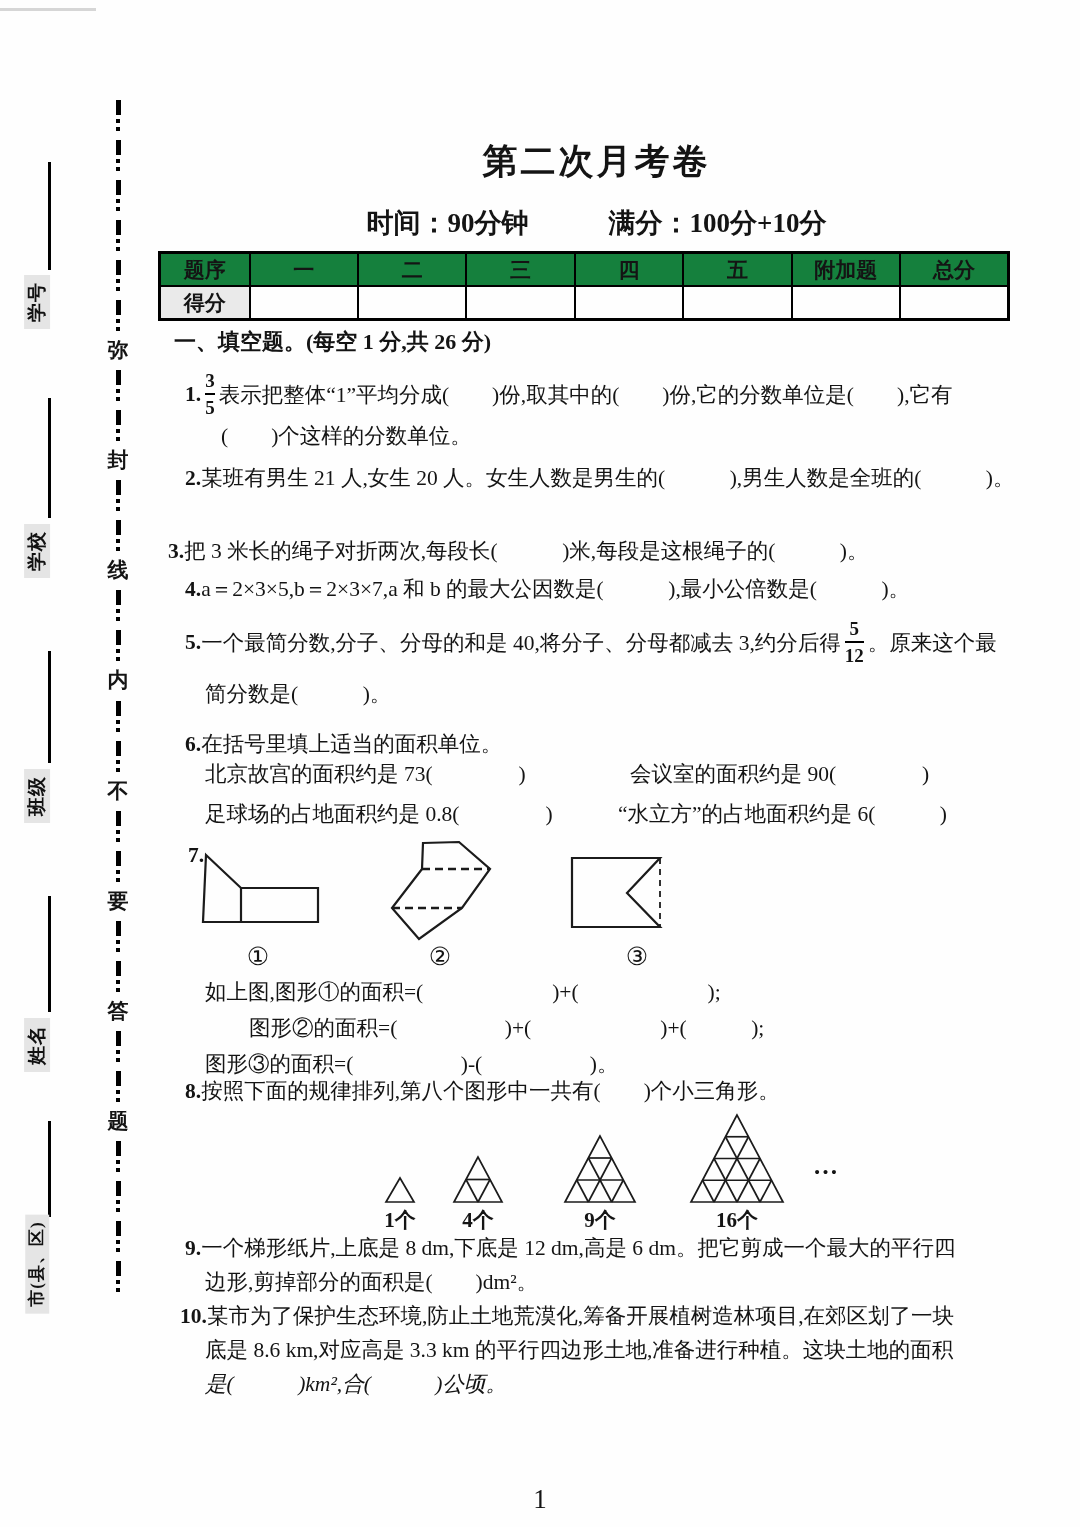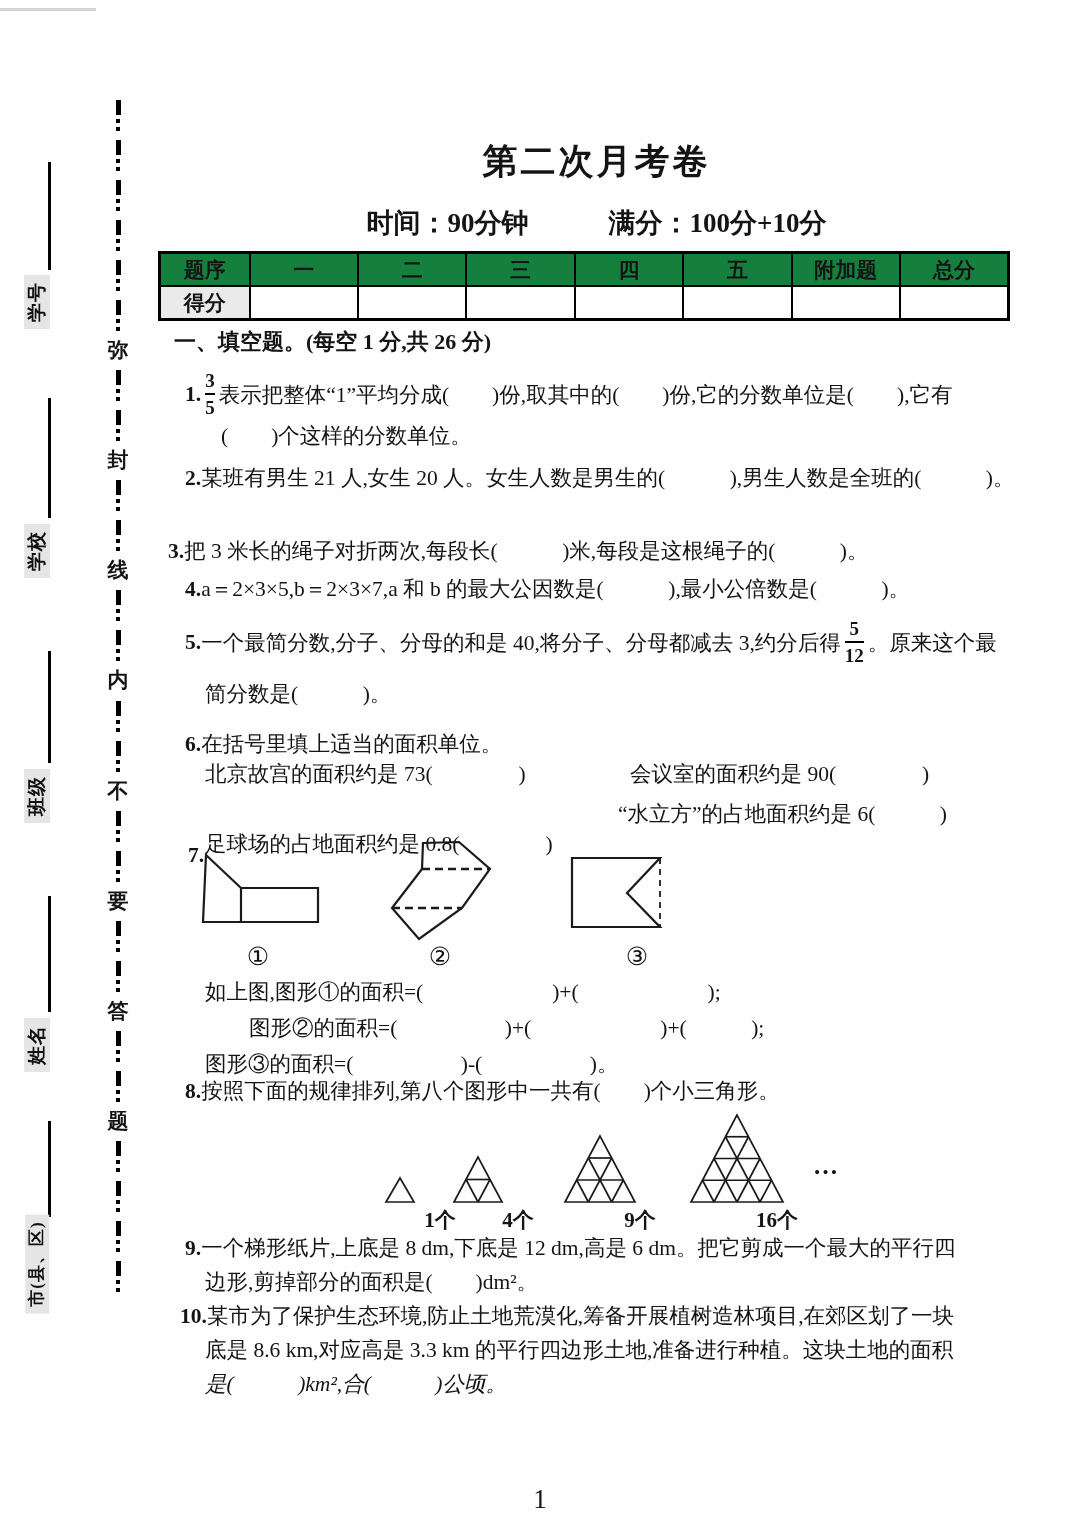--- a/index.html
+++ b/index.html
@@ -59,21 +59,21 @@
   .shapes-svg{position:absolute;top:838px;left:0;width:700px;height:105px;}
   .shape-stroke{fill:none;stroke:#1b1b1b;stroke-width:2.2;stroke-linejoin:miter;}
   .shape-dash{fill:none;stroke:#1b1b1b;stroke-width:2.6;stroke-dasharray:8 5;}
   .shape-dash-thin{fill:none;stroke:#1b1b1b;stroke-width:1.8;stroke-dasharray:6 5;}
   .shape-label{position:absolute;top:942px;width:44px;text-align:center;font-size:25px;}
   .sl-1{left:78px;} .sl-2{left:260px;} .sl-3{left:457px;}
   
   #tri-svg{position:absolute;top:1108px;left:200px;width:490px;height:100px;}
   .tri-stroke{fill:none;stroke:#1b1b1b;stroke-width:1.7;}
   .tri-label{position:absolute;top:1206px;transform:translateX(-50%);
-    font-size:21px;font-weight:600;white-space:pre;margin-left:40px;}
+    font-size:21px;font-weight:600;white-space:pre;}
   .tlb-1{left:242px;} .tlb-2{left:320px;} .tlb-3{left:442px;} .tlb-4{left:579px;}
   .tri-ellipsis{position:absolute;top:1152px;left:655px;font-size:25px;font-weight:700;}
   .page-number{position:absolute;top:1484px;left:0;width:1080px;text-align:center;
     font-size:27px;}
 </style>
 </head>
 <body>
 
 <div class="scan-artifact"></div>
 
@@ -280,21 +280,21 @@
   <div class="line" style="top:577px;left:27px;"><span class="qno">4.</span><span>a＝2×3×5,b＝2×3×7,a 和 b 的最大公因数是(　　　),最小公倍数是(　　　)。</span></div>
 
   <div class="fracrow" style="top:610px;left:27px;">
     <span class="qno">5.</span><span>一个最简分数,分子、分母的和是 40,将分子、分母都减去 3,约分后得</span><span class="frac"><span>5</span><span class="bar"></span><span>12</span></span><span>。原来这个最</span>
   </div>
   <div class="line" style="top:682px;left:47px;">简分数是(　　　)。</div>
 
   <div class="line" style="top:732px;left:27px;"><span class="qno">6.</span><span>在括号里填上适当的面积单位。</span></div>
   <div class="line" style="top:762px;left:47px;">北京故宫的面积约是 73(　　　　)</div>
   <div class="line" style="top:762px;left:472px;">会议室的面积约是 90(　　　　)</div>
-  <div class="line" style="top:802px;left:47px;margin-top:30px;">足球场的占地面积约是 0.8(　　　　)</div>
+  <div class="line" style="top:802px;left:47px;">足球场的占地面积约是 0.8(　　　　)</div>
   <div class="line" style="top:802px;left:460px;">“水立方”的占地面积约是 6(　　　)</div>
 
   <div class="line qno" style="top:843px;left:30px;">7.</div>
   <svg class="shapes-svg" viewBox="0 0 700 105">
 
     <polygon class="shape-stroke" points="48,17 83,50 160,50 160,84 45,84"></polygon>
     <line class="shape-stroke" x1="83" y1="50" x2="83" y2="84"></line>
 
     <polygon class="shape-stroke" points="265,5 301,4 332,31 304,70 261,101 234,70 264,31"></polygon>
     <line class="shape-dash" x1="264" y1="31" x2="332" y2="31"></line>

